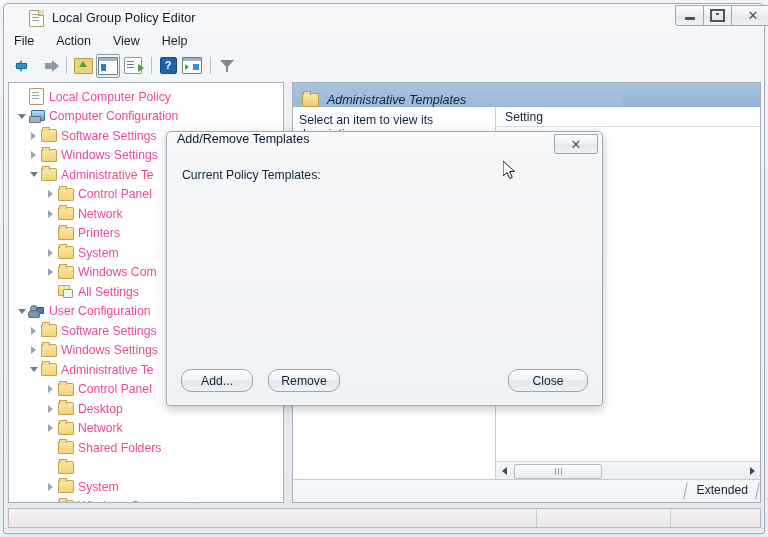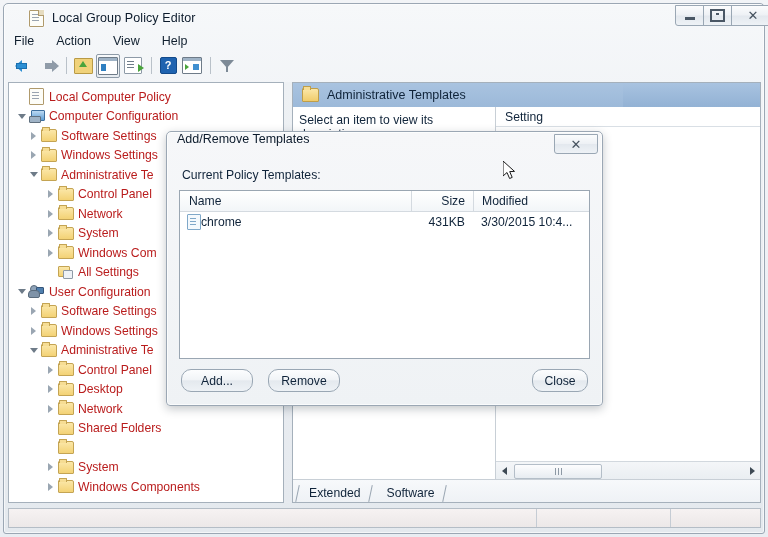--- a/index.html
+++ b/index.html
@@ -158,21 +158,21 @@
     border: 1px solid #a5b0bb;
     box-sizing: border-box;
     overflow: hidden;
   }
   .splitter {
     position:absolute; left:276px; top:0; width:8px; height:421px;
     background: linear-gradient(180deg,#eef1f4,#e6eaef);
   }
 
   
-  .tree { padding: 4px 0 0 4px; font-size: 12.2px; color:#b91c1c; }
+  .tree { padding: 4px 0 0 4px; font-size: 12.2px; color:#ec4899; }
   .trow { display:flex; align-items:center; height: 19.5px; white-space:nowrap; cursor:default;}
   .exp { width:13px; height:13px; display:flex;align-items:center;justify-content:center; flex:0 0 13px;}
   .exp.closed::before{
     content:""; width:0;height:0;
     border-top:4px solid transparent;border-bottom:4px solid transparent;border-left:5px solid transparent;
     box-sizing:border-box;
     border-left-color:#9aa6b2;
   }
   .exp.open::before{
     content:""; width:0;height:0;
@@ -216,22 +216,23 @@
     position:absolute; left:284px; top:0;
     width:469px; height:421px;
     background:#fff;
     border:1px solid #a5b0bb;
     box-sizing:border-box;
     overflow:hidden;
   }
   .rp-header{
     height:24px;
     background:linear-gradient(180deg,#a9c3e0 0%, #9dbada 50%, #93b2d4 100%);
-    display:flex;align-items:center;
+    display:flex;align-items:flex-end;
     position:relative;
+    font-style:italic;
   }
   .rp-header-tabshape{
     position:absolute;left:0;top:0;width:330px;height:24px;
     background:linear-gradient(180deg,#a9c3e0 0%, #9cb9d9 100%);
   }
   .rp-header-inner{position:relative;display:flex;align-items:center;padding-left:9px;z-index:2;}
   .rp-folder{
     width:15px;height:12px;background:linear-gradient(180deg,#fbe7a8,#f0cc6b);
     border:1px solid #bf9e49;border-radius:1px 2px 1px 1px;position:relative;margin-right:8px;
   }
@@ -271,21 +272,21 @@
     background:linear-gradient(180deg,#fdfdfe,#e7ecf1);
     border:1px solid #b4bec8;border-radius:2px;
     display:flex;align-items:center;justify-content:center;
   }
   .hs-grip{width:7px;height:7px;background:
      repeating-linear-gradient(90deg,#8d99a5 0 1px, transparent 1px 3px);}
 
   .rp-tabs{
     height:24px; background:linear-gradient(180deg,#f7f9fb,#eef1f5);
     border-top:1px solid #c8cfd6;
-    display:flex;align-items:flex-end;padding-left:2px;
+    display:flex;align-items:flex-end;padding-left:2px;flex-direction:column;
   }
   .rp-tab{
     font-size:12.2px;color:#10243a;
     padding:3px 12px 4px 14px;
     position:relative;
     transform: skewX(0deg);
   }
   .rp-tab .slash-l{
     position:absolute;left:2px;top:2px;width:1px;height:17px;background:#9aa6b2;
     transform: rotate(12deg);
@@ -373,21 +374,21 @@
     border-radius:10px;
     background:linear-gradient(180deg,#fcfdfe 0%, #f1f4f7 46%, #e4e9ee 52%, #eef2f6 100%);
     font-size:12.2px;color:#10243a;
     display:flex;align-items:center;justify-content:center;
     box-sizing:border-box;
     cursor:default;
     text-align:center;
   }
   .btn-add{width:72px;}
   .btn-remove{width:72px;margin-left:15px;}
-  .btn-close{width:56px;margin-left:auto;}
+  .btn-close{width:80px;margin-left:auto;}
 
   
   .cursor{
     position:absolute; left:503px; top:161px;
     width:14px;height:20px; z-index:60; pointer-events:none;
   }
 </style>
 </head>
 <body>
 
@@ -507,20 +508,27 @@
               <span class="folder"></span>
             </span>
             <span class="tlabel">Control Panel</span>
           </div>
           <div class="trow ind2">
             <span class="exp closed"></span>
             <span class="ic">
               <span class="folder"></span>
             </span>
             <span class="tlabel">Network</span>
+          </div>
+          <div class="trow ind2">
+            <span class="exp none"></span>
+            <span class="ic">
+              <span class="folder"></span>
+            </span>
+            <span class="tlabel">Printers</span>
           </div>
           <div class="trow ind2">
             <span class="exp closed"></span>
             <span class="ic">
               <span class="folder"></span>
             </span>
             <span class="tlabel">System</span>
           </div>
           <div class="trow ind2">
             <span class="exp closed"></span>
@@ -671,35 +679,20 @@
 
   <div class="dialog">
     <div class="dlg-title">
       <div class="dlg-title-text">Add/Remove Templates</div>
       <div class="dlg-close">
         <span>✕</span>
       </div>
     </div>
     <div class="dlg-body">
       <div class="dlg-label">Current Policy Templates:</div>
-      <div class="lv">
-        <div class="lv-head">
-          <div class="lvh-name">Name</div>
-          <div class="lvh-size">Size</div>
-          <div class="lvh-mod">Modified</div>
-        </div>
-        <div class="lv-row">
-          <div class="lvr-name">
-            <div class="lvr-doc"></div>
-            <span>chrome</span>
-          </div>
-          <div class="lvr-size">431KB</div>
-          <div class="lvr-mod">3/30/2015 10:4...</div>
-        </div>
-      </div>
     </div>
     <div class="dlg-buttons">
       <div class="btn btn-add">Add...</div>
       <div class="btn btn-remove">Remove</div>
       <div class="btn btn-close">Close</div>
     </div>
   </div>
 
   <svg class="cursor" viewBox="0 0 14 20">
     <polygon points="0,0 0,15 4,11.5 6.6,17.5 9.2,16.4 6.7,10.6 11.5,10.4" fill="#ffffff" stroke="#1a1a1a" stroke-width="1"></polygon>

